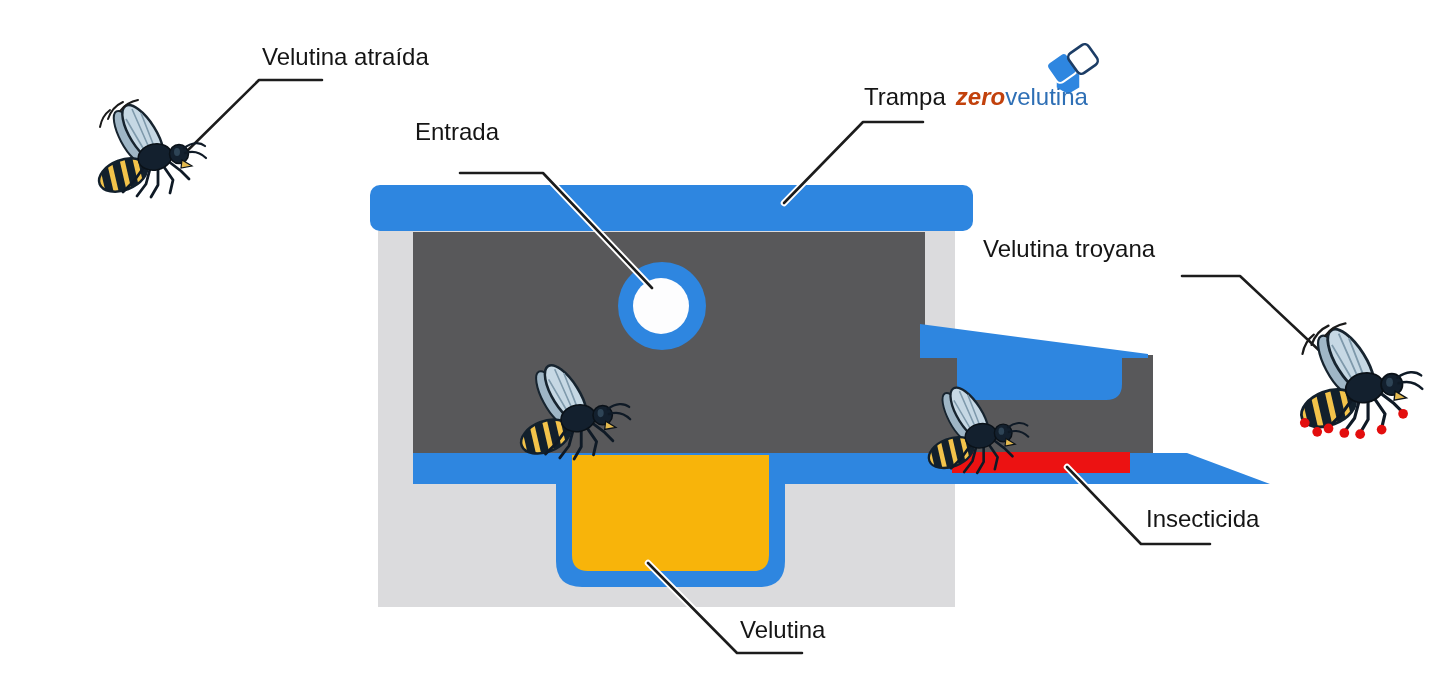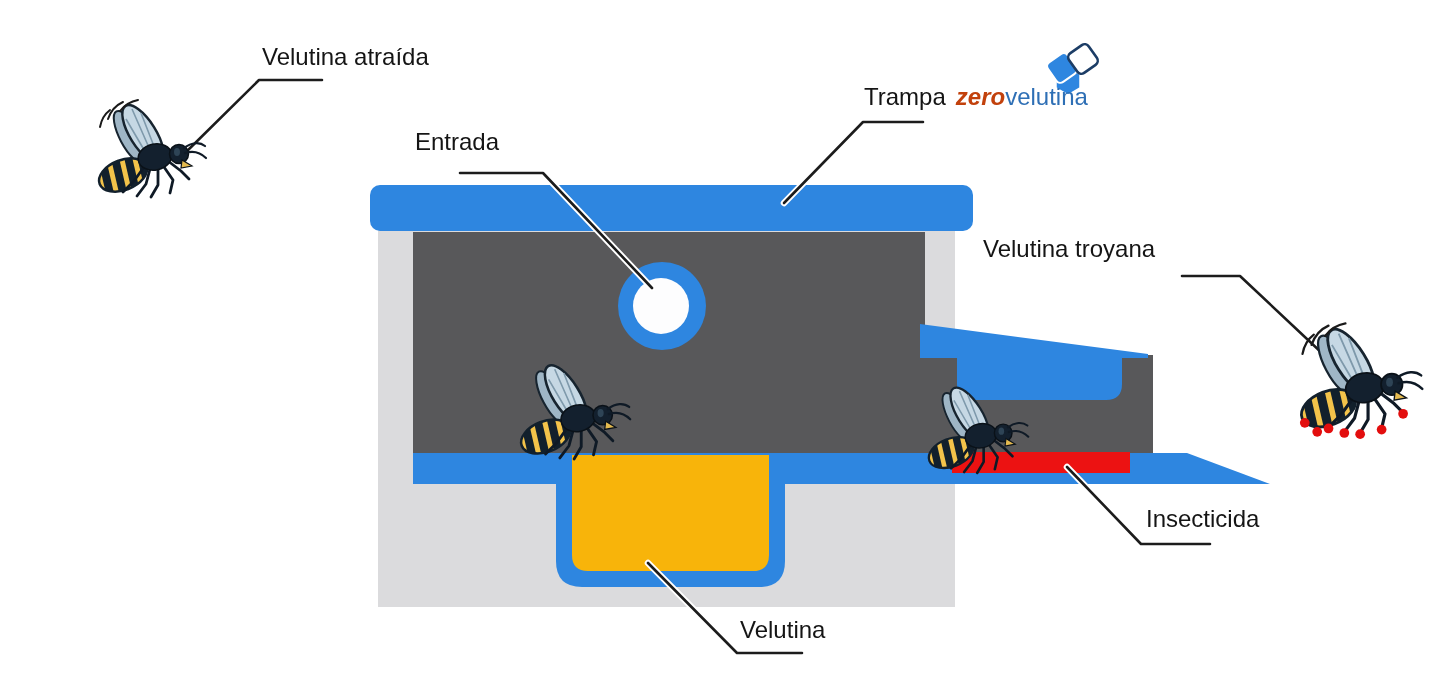--- a/index.html
+++ b/index.html
@@ -126,21 +126,21 @@
     </g>
     <g>
       <use xlink:href="#wasp-shape" href="#wasp-shape" transform="translate(1298,320) scale(1.13)"></use>
       <use xlink:href="#wasp-arcs" href="#wasp-arcs" transform="translate(1298,320) scale(1.13)"></use>
       <use xlink:href="#wasp-dots" href="#wasp-dots" transform="translate(1298,320) scale(1.13)"></use>
     </g>
   </svg>
 
   <div class="label" style="left:262px;top:43px;">Velutina atraída</div>
 
-  <div class="label" style="left:415px;top:128px;">Entrada</div>
+  <div class="label" style="left:415px;top:118px;">Entrada</div>
 
   <div class="label brand-row" style="left:864px;top:83px;">
     <span>Trampa</span>
     <span style="display:inline-flex;">
       <span class="brand-zero" style="color:#c2410c;">zero</span>
         <span class="brand-velutina" style="color:#2E6FB5;">velutina</span>
     </span>
   </div>
 
   <div class="label" style="left:1146px;top:505px;">Insecticida</div>

